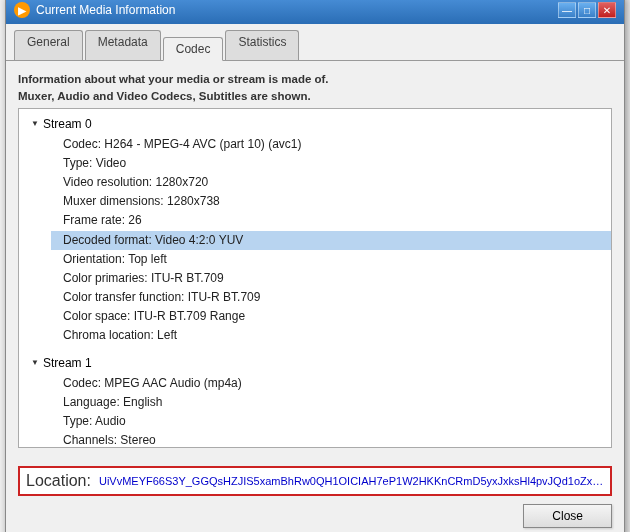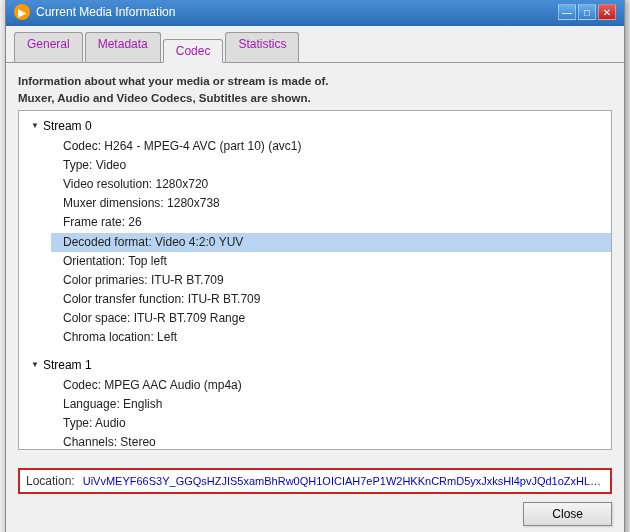--- a/index.html
+++ b/index.html
@@ -75,21 +75,21 @@
       gap: 2px;
       border-bottom: 1px solid #999;
     }
     .tab {
       padding: 4px 12px;
       border: 1px solid #999;
       border-bottom: none;
       background: #ddd;
       cursor: pointer;
       font-size: 12px;
-      color: #a21caf;
+      color: #404040;
       border-radius: 3px 3px 0 0;
     }
     .tab.active {
       background: #f0f0f0;
       font-weight: normal;
       border-bottom: 1px solid #f0f0f0;
       margin-bottom: -1px;
       z-index: 1;
       margin-top: 7px;
     }
@@ -144,21 +144,21 @@
     }
     .location-row {
       display: flex;
       align-items: center;
       border: 2px solid #cc2222;
       padding: 4px 6px;
       background: white;
       margin-bottom: 8px;
     }
     .location-label {
-      font-size: 12px;
+      font-size: 16px;
       color: #333;
       white-space: nowrap;
       margin-right: 8px;
       font-weight: normal;
     }
     .location-value {
       font-size: 11px;
       color: #0000cc;
       overflow: hidden;
       white-space: nowrap;

